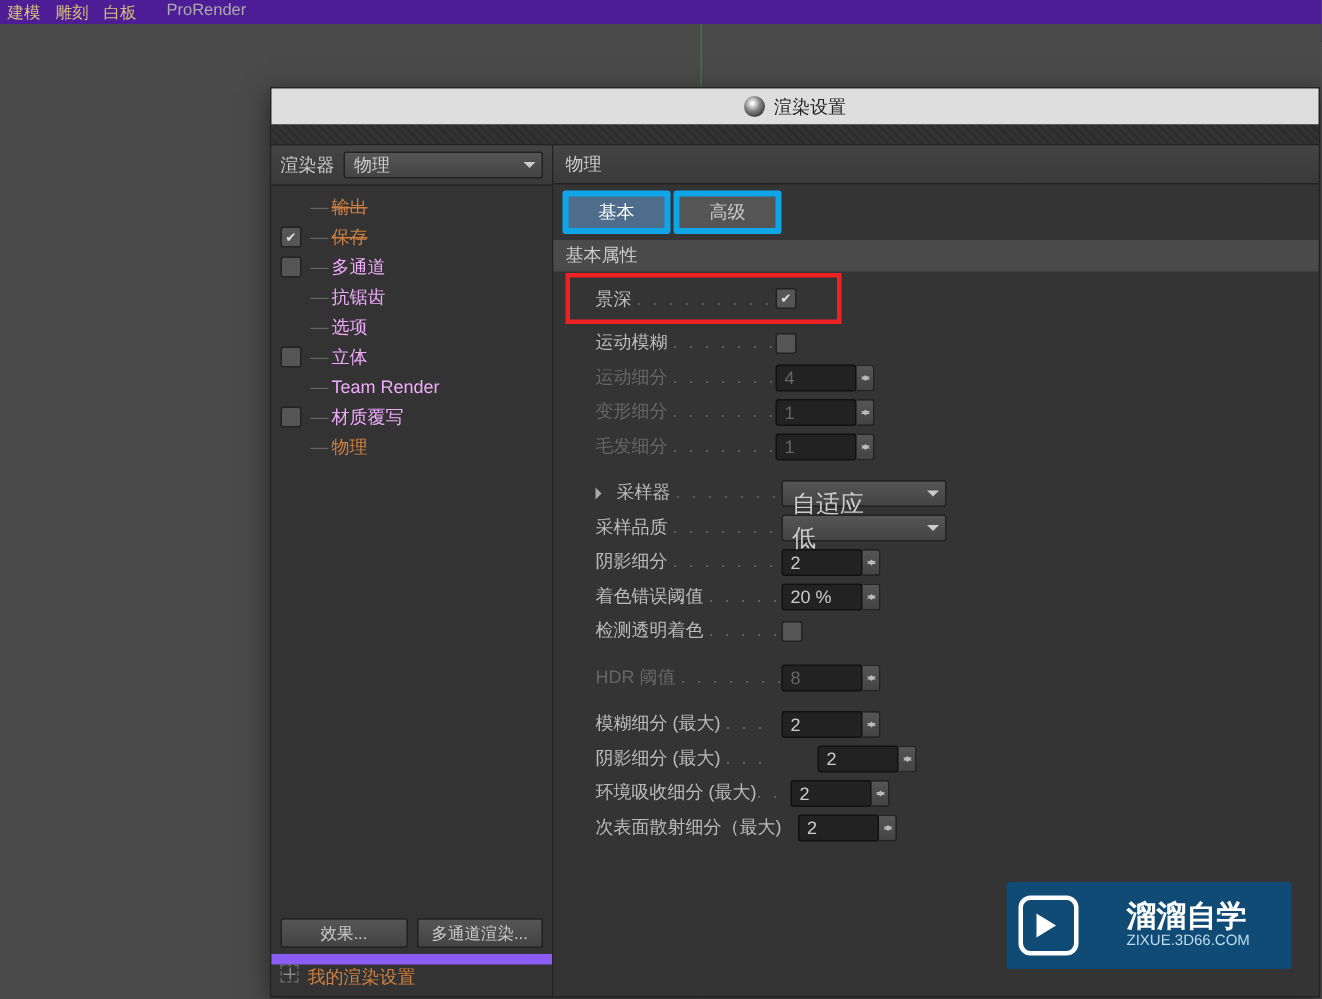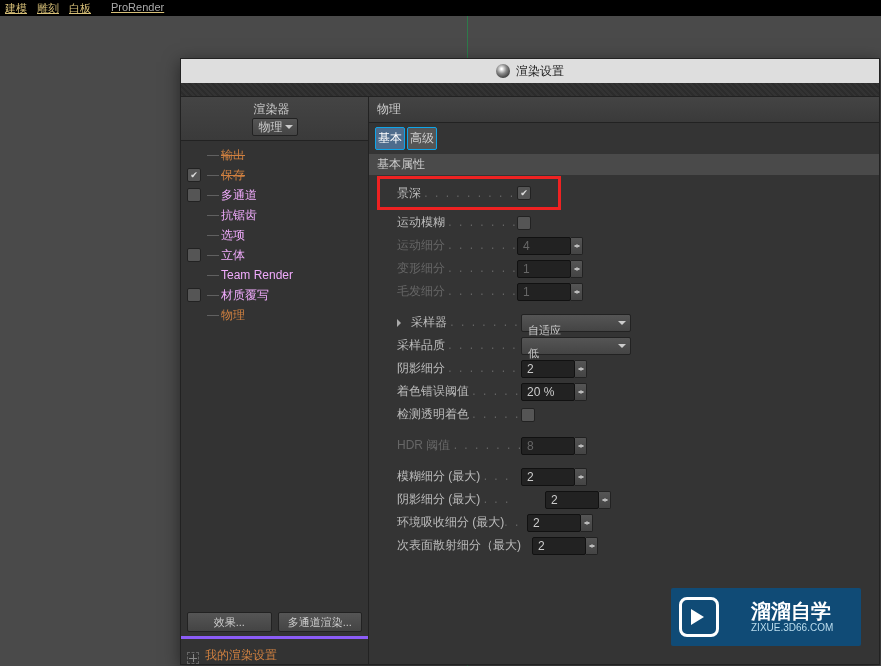--- a/index.html
+++ b/index.html
@@ -1,81 +1,81 @@
 <!DOCTYPE html>
 <html><head>
 <meta charset="utf-8">
 <style>
 * { box-sizing: border-box; margin: 0; padding: 0; font-family: "Microsoft YaHei", Arial, sans-serif; }
 body { background: #555; width: 881px; height: 666px; overflow: hidden; position: relative; font-size: 12px; color: #bbb; }
 
 
-.topbar { height: 28px; background: #000000; border-bottom: 1px solid #111; display: flex; gap: 10px; color: #d8c078; font-size: 11px; padding-left: 5px; padding-top: 1px; text-decoration: underline; }
+.topbar { height: 28px; background: #4c1d95; border-bottom: 1px solid #111; display: flex; gap: 10px; color: #d8c078; font-size: 11px; padding-left: 5px; padding-top: 1px; }
 .topbar span:last-child { color: #aaa; margin-left: 10px; }
 .viewport { position: absolute; top: 16px; left: 0; right: 0; bottom: 0; background: #4a4a4a; }
 .viewport .vline { position: absolute; top: 0; bottom: 0; left: 53%; width: 1px; background: #2d7a4a; }
 
 
 .dlg { position: absolute; left: 180px; top: 58px; width: 700px; height: 607px; background: #3a3a3a; border: 1px solid #222; box-shadow: 0 4px 16px rgba(0,0,0,.5); }
 .titlebar { background: #dedede; color: #222; height: 24px; display: flex; align-items: center; padding: 0 6px; font-size: 12px; justify-content: center; }
 .titlebar .icon { width: 14px; height: 14px; background: radial-gradient(circle at 40% 35%, #fff 5%, #888 40%, #333 80%); border-radius: 50%; margin-right: 6px; }
 
 .gripbar { height: 14px; background: repeating-linear-gradient(45deg,#333 0 2px,#2c2c2c 2px 4px); border-bottom: 1px solid #222; }
 
 .body { display: flex; height: calc(100% - 38px); }
 
 
 .leftcol { width: 188px; border-right: 1px solid #222; background: #333; display: flex; flex-direction: column; }
-.renderer-row { display: flex; align-items: center; padding: 4px 6px; background: linear-gradient(#444,#3a3a3a); border-bottom: 1px solid #222; flex-direction: column; }
+.renderer-row { display: flex; align-items: center; padding: 4px 6px; background: linear-gradient(#444,#3a3a3a); border-bottom: 1px solid #222; }
 .renderer-row label { color: #ccc; font-size: 12px; margin-right: 6px; }
 .combo { background: linear-gradient(#555,#444); border: 1px solid #222; color: #ccc; height: 18px; line-height: 16px; padding: 0 14px 0 6px; position: relative; font-size: 12px; border-radius: 2px; }
 .combo::after { content: ""; position: absolute; right: 4px; top: 6px; border: 4px solid transparent; border-top-color: #ccc; }
 .renderer-row .combo { flex: 1; }
 
 .opt-list { flex: 1; padding: 4px 0; font-size: 12px; }
 .opt-row { display: flex; align-items: center; height: 20px; padding-left: 6px; }
 .opt-row .cb { width: 14px; height: 14px; border: 1px solid #222; background: #555; margin-right: 6px; border-radius: 2px; display: flex; align-items: center; justify-content: center; }
 .opt-row .cb.invisible { visibility: hidden; }
 .opt-row .cb.checked::after { content: "✔"; font-size: 9px; color: #ddd; }
 .opt-row .line { color: #666; margin: 0 2px 0 0; }
 .opt-row .label { color: #f0abfc; }
 .opt-row .label.orange { color: #d08040; text-decoration: line-through; text-decoration-color: #d08040; }
 .opt-row .label.orange2 { color: #d08040; }
 .leftcol .btnrow { display: flex; gap: 6px; padding: 4px 6px; justify-content: flex-end; }
 .leftcol button { flex: 1; background: linear-gradient(#555,#444); border: 1px solid #222; color: #ccc; height: 20px; font-size: 11px; border-radius: 2px; }
-.mysettings { height: 28px; display: flex; align-items: flex-end; padding: 0 6px; border-top: 3px solid #8b5cf6; }
+.mysettings { height: 28px; display: flex; align-items: flex-start; padding: 0 6px; border-top: 7px solid #8b5cf6; }
 .mysettings .exp { width: 12px; height: 12px; border: 1px dashed #666; margin-right: 6px; position: relative; }
 .mysettings .exp::before, .mysettings .exp::after { content:""; position:absolute; background:#888; }
 .mysettings .exp::before { width:1px; height:8px; left:5px; top:1px; }
 .mysettings .exp::after { width:8px; height:1px; left:1px; top:5px; }
 .mysettings .label { color: #d08040; font-size: 12px; }
 
 
 .rightcol { flex: 1; background: #343434; display: flex; flex-direction: column; }
 .rc-header { background: linear-gradient(#444,#3a3a3a); padding: 4px 8px; border-bottom: 1px solid #222; color: #ccc; font-size: 12px; }
 .tabbar { padding: 4px 6px; display: flex; gap: 2px; }
-.tabbtn { background: #555; border: 1px solid #0ea5e9; color: #ccc; padding: 2px 2px; font-size: 12px; border-radius: 2px; }
+.tabbtn { background: #555; border: 4px solid #0ea5e9; color: #ccc; padding: 2px 20px; font-size: 12px; border-radius: 2px; }
 .tabbtn.active { background: #4e6c8c; color: #fff; }
 
 .group-hdr { background: #4a4a4a; color: #ccc; font-size: 12px; padding: 2px 8px; }
 .props { padding: 4px 8px; }
 .prow { display: flex; align-items: center; height: 23px; font-size: 12px; }
 .prow .plabel { width: 130px; white-space: nowrap; overflow: hidden; }
 .prow .plabel.disabled { color: #666; }
 .dots { letter-spacing: 2px; color: #666; }
 .prow .pctrl { display: flex; align-items: center; }
 .cb2 { width: 14px; height: 14px; border: 1px solid #222; background: #555; border-radius: 2px; display: flex; align-items: center; justify-content: center; }
 .cb2.checked::after { content: "✔"; font-size: 9px; color: #ddd; }
 
 .numbox { width: 54px; height: 18px; background: #222; border: 1px solid #111; color: #ccc; display: flex; align-items: center; padding-left: 5px; border-radius: 2px; }
 .numbox.disabled { color: #666; }
 .spinner { width: 12px; height: 18px; background: linear-gradient(#555,#444); border: 1px solid #222; border-left: none; position: relative; border-radius: 0 2px 2px 0; }
 .spinner::before { content:""; position:absolute; left:3px; top:3px; border:3px solid transparent; border-bottom-color:#bbb; }
 .spinner::after { content:""; position:absolute; left:3px; bottom:3px; border:3px solid transparent; border-top-color:#bbb; }
-.combo2 { min-width: 110px; height: 18px; background: linear-gradient(#555,#444); border: 1px solid #222; color: #ccc; padding: 16px 14px 0 6px; display: flex; align-items: center; position: relative; font-size: 11px; border-radius: 2px; }
+.combo2 { min-width: 110px; height: 18px; background: linear-gradient(#555,#444); border: 1px solid #222; color: #ccc; padding: 16px 14px 0 6px; display: flex; align-items: center; position: relative; font-size: 16px; border-radius: 2px; }
 .combo2::after { content:""; position:absolute; right:4px; top:6px; border:4px solid transparent; border-top-color:#ccc; }
 
 .disclose { width: 10px; display: inline-block; margin-right: 4px; }
 .disclose::before { content:""; display:inline-block; border:4px solid transparent; border-left-color:#aaa; }
 
 .hl { position: absolute; border: 3px solid #e22; pointer-events: none; }
 
 .watermark { position: absolute; right: 20px; bottom: 20px; width: 190px; height: 58px; background: rgba(10,80,130,.85); color: #fff; display: flex; align-items: center; padding: 0 8px; border-radius: 2px; gap: 24px; }
 .watermark .play { width: 40px; height: 40px; border: 3px solid #fff; border-radius: 8px; display: flex; align-items: center; justify-content: center; margin-right: 8px; }
 .watermark .play::after { content:""; border: 8px solid transparent; border-left: 13px solid #fff; margin-left: 4px; }

